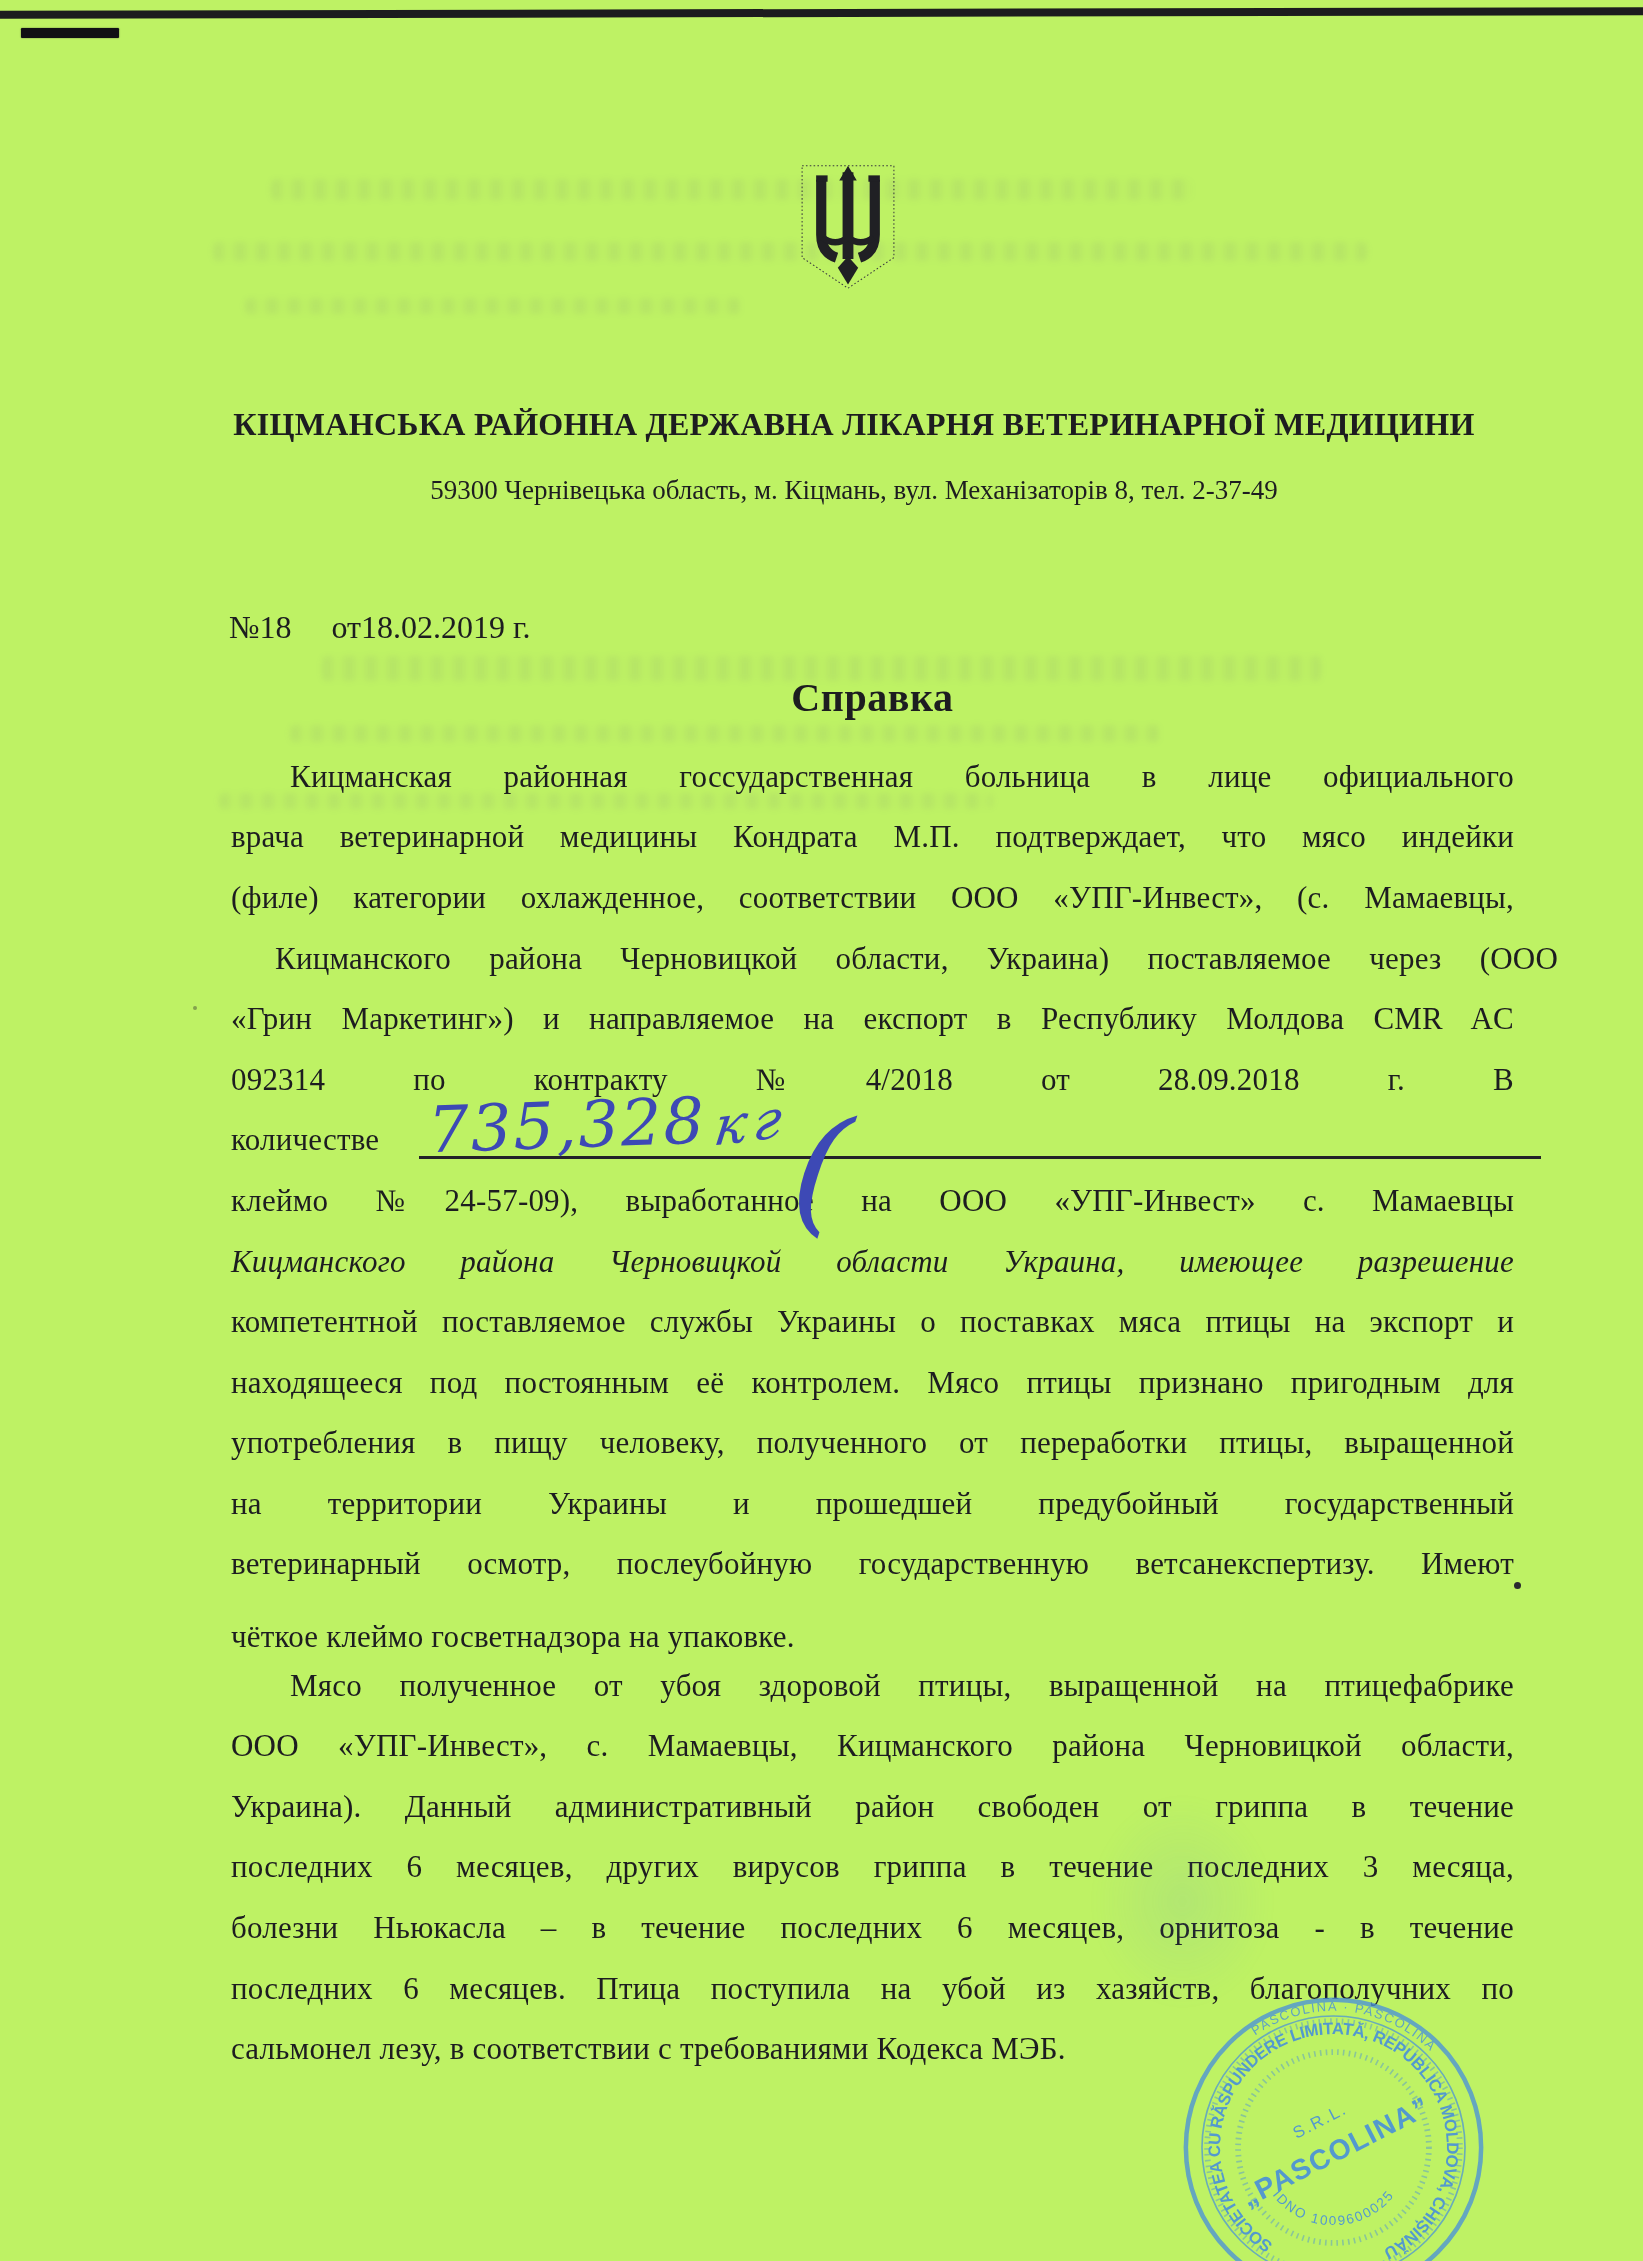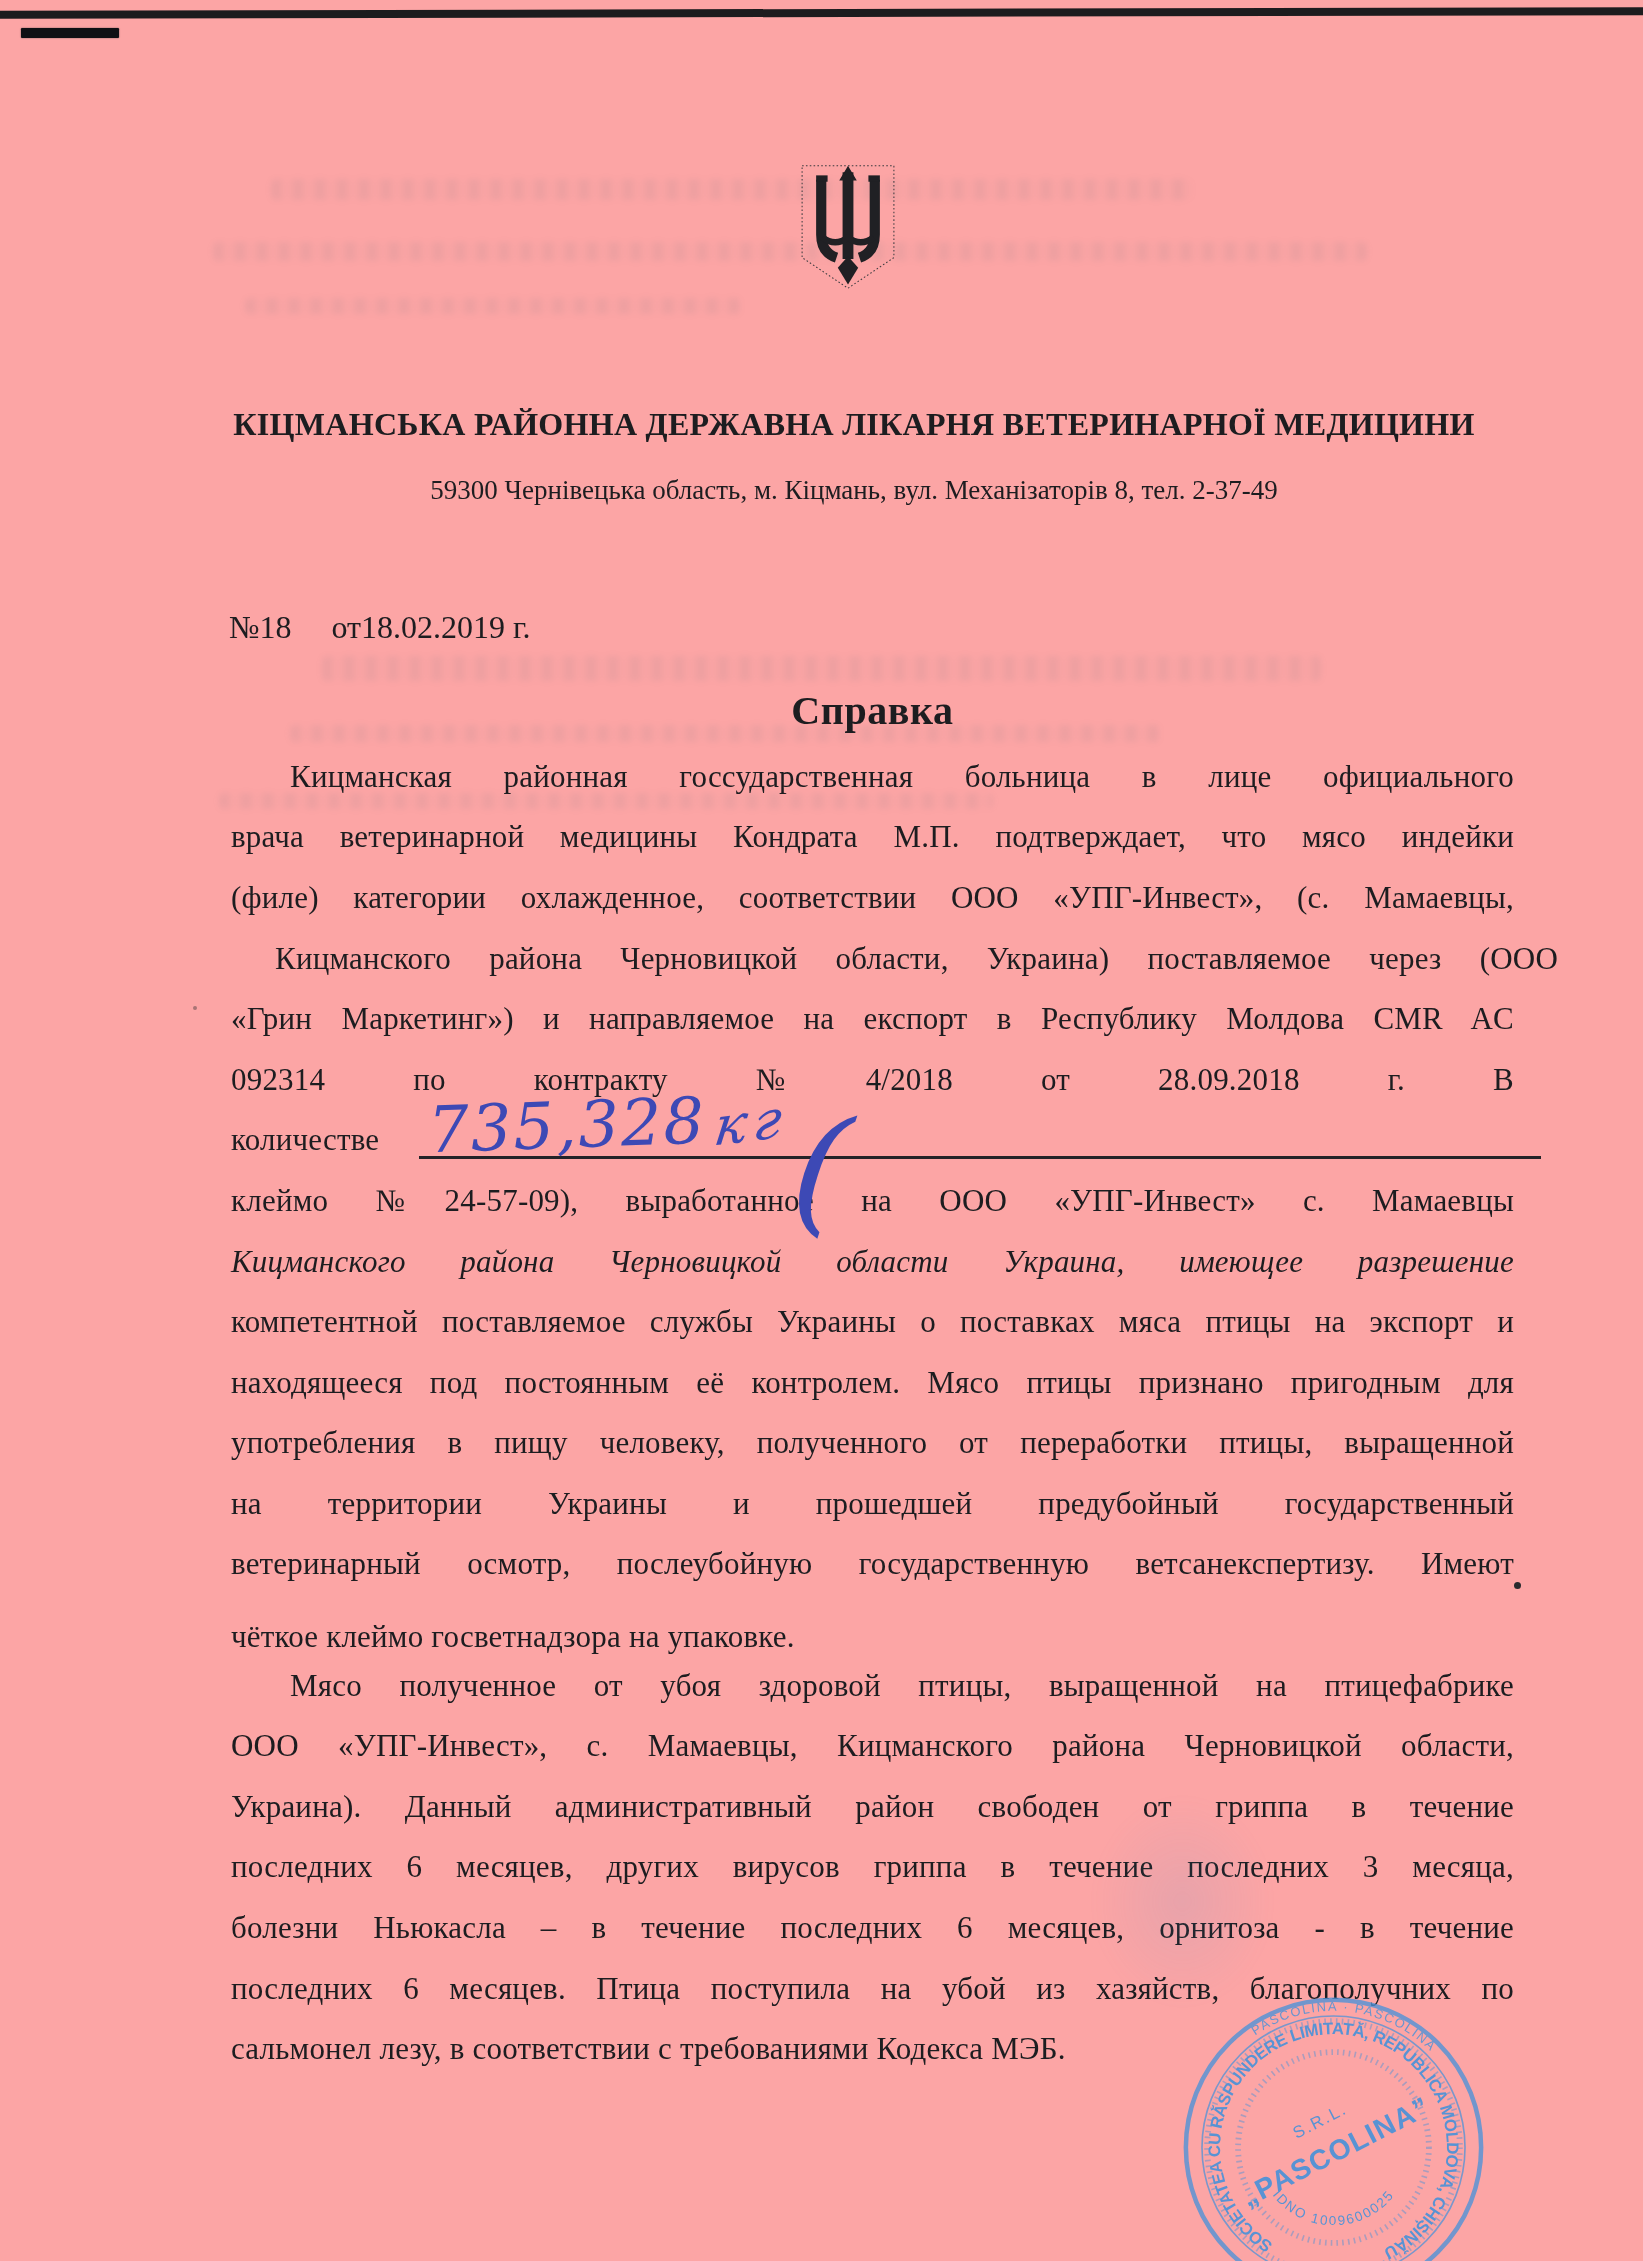--- a/index.html
+++ b/index.html
@@ -1,18 +1,18 @@
 <!DOCTYPE html>
 <html style="font-size:10.3px"><head>
 <meta charset="utf-8">
 <style>
   html,body { margin:0; padding:0; background:#e8e8e6; }
   .page {
     position:relative; width:1644px; height:2261px;
-    background:#fca5a5; overflow:hidden;
+    background:#bef264; overflow:hidden;
     font-family:"Liberation Serif", serif; color:#1d1d20;
   }
   
   .scan-strip-top { position:absolute; left:0; top:9px; width:1644px; height:8.4px;
     background:#1c1c1e; transform:rotate(-0.12deg); }
   .scan-bar { position:absolute; left:21px; top:28px; width:98px; height:10.3px;
     background:#101014; border-radius:1.3px; box-shadow:0 0 1.3px #333; }
   .ghost { position:absolute; filter:blur(3.2px); opacity:.55; border-radius:5.2px;
     background:repeating-linear-gradient(90deg, rgba(110,112,122,.18) 0 10.3px,
       rgba(110,112,122,.04) 10.3px 22px); }
@@ -22,21 +22,21 @@
   .org-name { position:absolute; left:174px; top:406px; width:1360px; text-align:center;
     font-size:32px; font-weight:bold; letter-spacing:0.3px; }
   .address  { position:absolute; left:174px; top:475px; width:1360px; text-align:center;
     font-size:27px; }
   .emblem   { position:absolute; left:797px; top:162px; width:102px; height:130px; }
 
   .refline { position:absolute; left:229px; top:609px; font-size:32px; white-space:pre; }
   .refline .ref-date { margin-left:40px; }
 
   .doc-title { position:absolute; left:231px; top:674px; width:1283px; text-align:center;
-    font-size:40px; font-weight:bold; letter-spacing:0.6px;margin-top:13px; }
+    font-size:40px; font-weight:bold; letter-spacing:0.6px; }
 
   
   .bodyline { position:absolute; left:231px; width:1283px; height:61px; line-height:61px;
     font-size:31px; letter-spacing:0.2px;
     text-align:justify; text-align-last:justify; }
   .bodyline.noj { text-align:left; text-align-last:left; }
   .bodyline.ind { text-indent:59px; }
 
   .qty-underline { position:absolute; left:419px; top:1156px; width:1122px; height:2.6px;
     background:#232328; }

